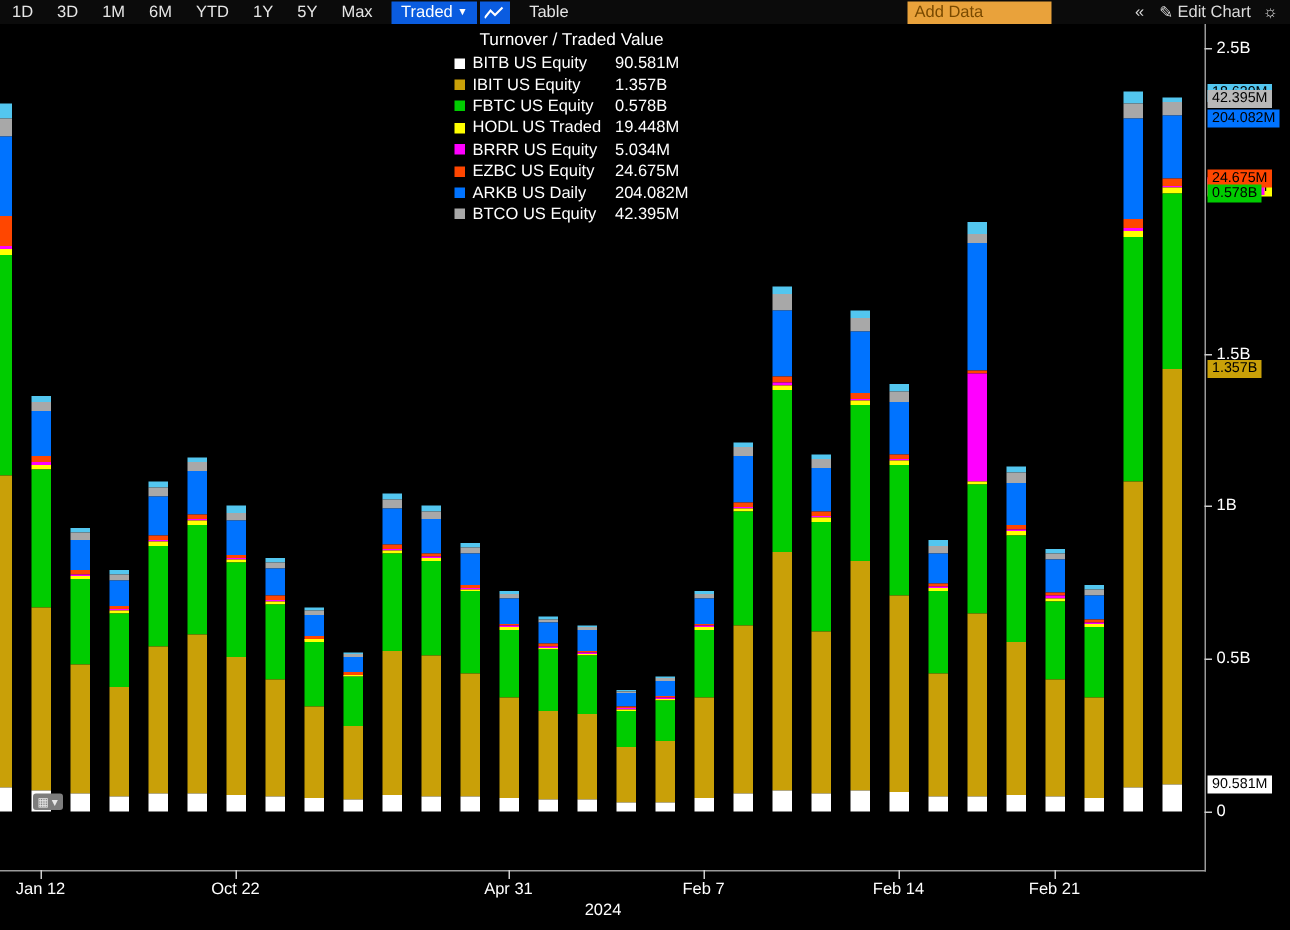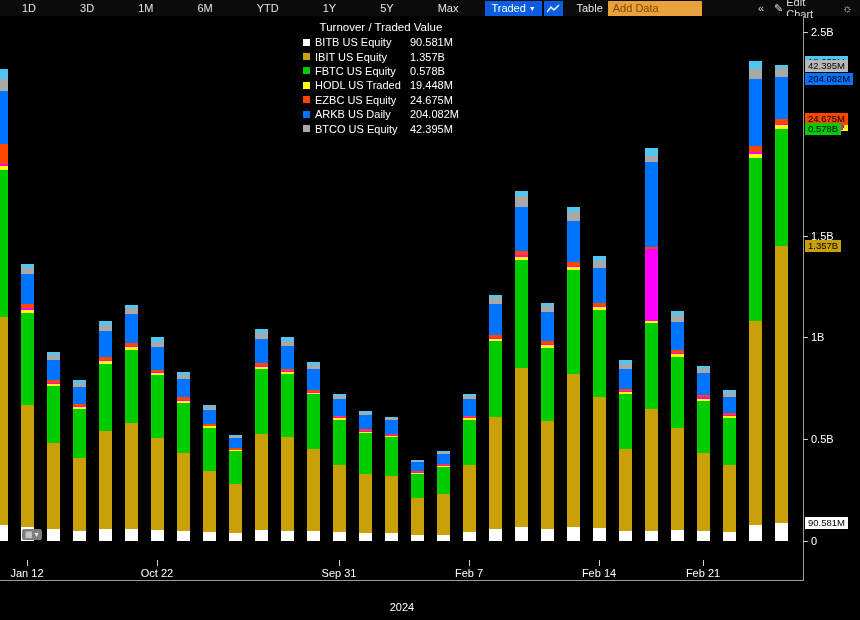--- a/index.html
+++ b/index.html
@@ -4,21 +4,21 @@
 <style>
   * { box-sizing: border-box; margin: 0; padding: 0; }
   html,body { width:860px; height:620px; background:#000; overflow:hidden;
               font-family:"Liberation Sans", sans-serif; }
   #stage { position:relative; width:860px; height:620px; background:#000; }
 
   
   #toolbar { position:absolute; top:0; left:0; width:860px; height:16px;
              display:flex; align-items:center; background:#0b0b0b;
              font-size:11px; color:#e6e6e6; }
-  .rng { padding:0 22px; height:16px; line-height:16px; cursor:pointer; }
+  .rng { padding:0 8px; height:16px; line-height:16px; cursor:pointer; }
   .blue-btn { background:#0a5ce0; color:#fff; height:15px; line-height:15px;
               padding:0 6px; margin-left:5px; display:flex; align-items:center; gap:3px; }
   .blue-btn .arr { font-size:7px; }
   #chart-type-btn { margin-left:2px; width:20px; justify-content:center; padding:0 2px; }
   #table-btn { margin-left:8px; padding:0 5px; }
   #add-data { margin-left:auto; width:96px; height:15px; line-height:15px;
               background:#e9a23b; color:#7a4a00; padding:0 5px; font-size:11px; }
   .tb-ico { color:#dcdcdc; padding:0 4px; }
   #collapse-ico { margin-left:52px; }
   #edit-chart { display:flex; align-items:center; gap:3px; padding:0 6px; }
@@ -39,21 +39,21 @@
   .lname { width:90px; }
 
   
   #y-axis-line { position:absolute; left:803px; top:16px; width:1px; height:565px; background:#9a9a9a; }
   #x-axis-line { position:absolute; left:0; top:580px; width:804px; height:1px; background:#9a9a9a; }
   #right-axis { position:absolute; left:803px; top:16px; width:57px; height:580px; }
   .ytick-mark { position:absolute; left:0; width:5px; height:1px; background:#cfcfcf; }
   .ytick-label { position:absolute; left:8px; font-size:11px; color:#fff; height:12px; line-height:12px; }
   .badge { position:absolute; left:2px; height:12px; line-height:12px; font-size:9.5px;
            color:#000; padding:0 3px; white-space:nowrap; }
-  #xaxis { position:absolute; left:0; top:560px; width:804px; height:24px; }
+  #xaxis { position:absolute; left:0; top:580px; width:804px; height:24px; }
   .xtick-mark { position:absolute; top:0; width:1px; height:6px; background:#cfcfcf; }
   .xtick-label { position:absolute; top:7px; transform:translateX(-50%); font-size:11px; color:#fff; white-space:nowrap; }
   #year-label { position:absolute; left:0; top:601px; width:804px; text-align:center;
                 font-size:11px; color:#fff; }
 
   
   #tools-toggle { position:absolute; left:22px; top:529px; height:11px; background:#7d7d7d;
                   color:#e8e8e8; font-size:8px; line-height:11px; padding:0 3px;
                   border-radius:2px; display:flex; align-items:center; gap:2px; z-index:6; }
 </style>
@@ -452,20 +452,25 @@
           </div>
           <div class="lrow">
             <span class="sw" style="background: rgb(0, 204, 0);"></span>
             <span class="lname">FBTC US Equity</span>
             <span>0.578B</span>
           </div>
           <div class="lrow">
             <span class="sw" style="background: rgb(255, 255, 0);"></span>
             <span class="lname">HODL US Traded</span>
             <span>19.448M</span>
+          </div>
+          <div class="lrow">
+            <span class="sw" style="background: rgb(255, 0, 255);"></span>
+            <span class="lname">BRRR US Equity</span>
+            <span>5.034M</span>
           </div>
           <div class="lrow">
             <span class="sw" style="background: rgb(255, 70, 0);"></span>
             <span class="lname">EZBC US Equity</span>
             <span>24.675M</span>
           </div>
           <div class="lrow">
             <span class="sw" style="background: rgb(0, 115, 255);"></span>
             <span class="lname">ARKB US Daily</span>
             <span>204.082M</span>
@@ -506,21 +511,21 @@
       <div class="badge" style="top: 56.828px; background: rgb(0, 115, 255);">204.082M</div>
       <div class="badge" style="top: 224.269px; background: rgb(201, 160, 8);">1.357B</div>
       <div class="badge" style="top: 500.554px; background: rgb(255, 255, 255);">90.581M</div>
     </div>
   <div id="xaxis">
       <div class="xtick-mark" style="left: 27px;"></div>
       <div class="xtick-label" style="left: 27px;">Jan 12</div>
       <div class="xtick-mark" style="left: 157px;"></div>
       <div class="xtick-label" style="left: 157px;">Oct 22</div>
       <div class="xtick-mark" style="left: 339px;"></div>
-      <div class="xtick-label" style="left: 339px;">Sep 31</div>
+      <div class="xtick-label" style="left: 339px;">Apr 31</div>
       <div class="xtick-mark" style="left: 469px;"></div>
       <div class="xtick-label" style="left: 469px;">Feb 7</div>
       <div class="xtick-mark" style="left: 599px;"></div>
       <div class="xtick-label" style="left: 599px;">Feb 14</div>
       <div class="xtick-mark" style="left: 703px;"></div>
       <div class="xtick-label" style="left: 703px;">Feb 21</div>
     </div>
   <div id="year-label">2024</div>
 
 </div>

